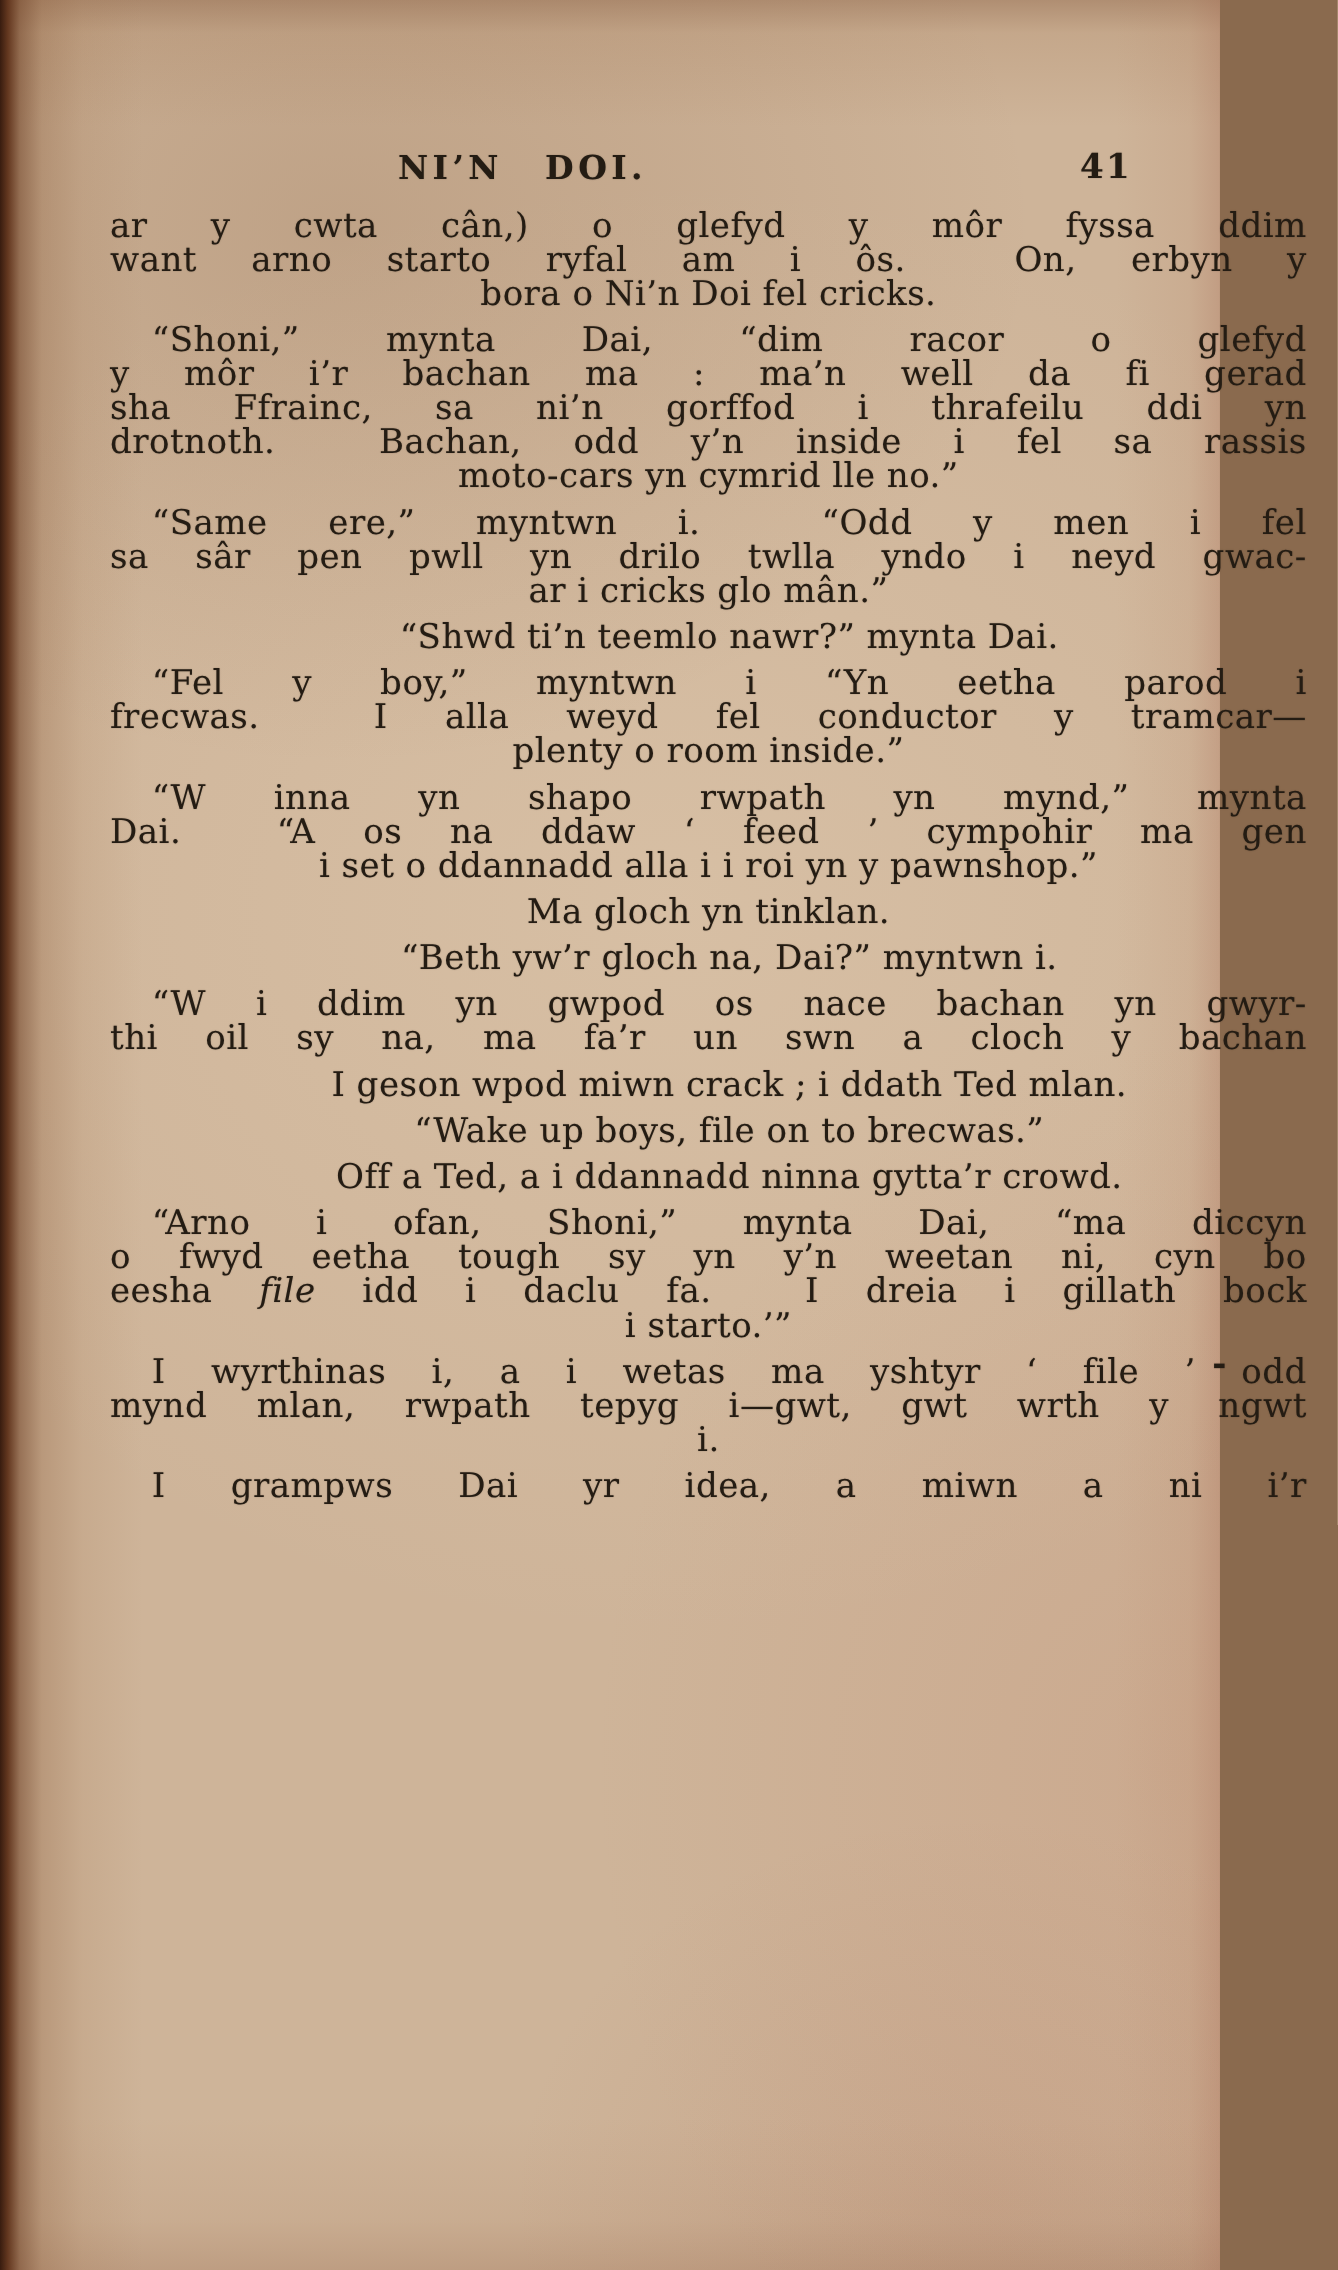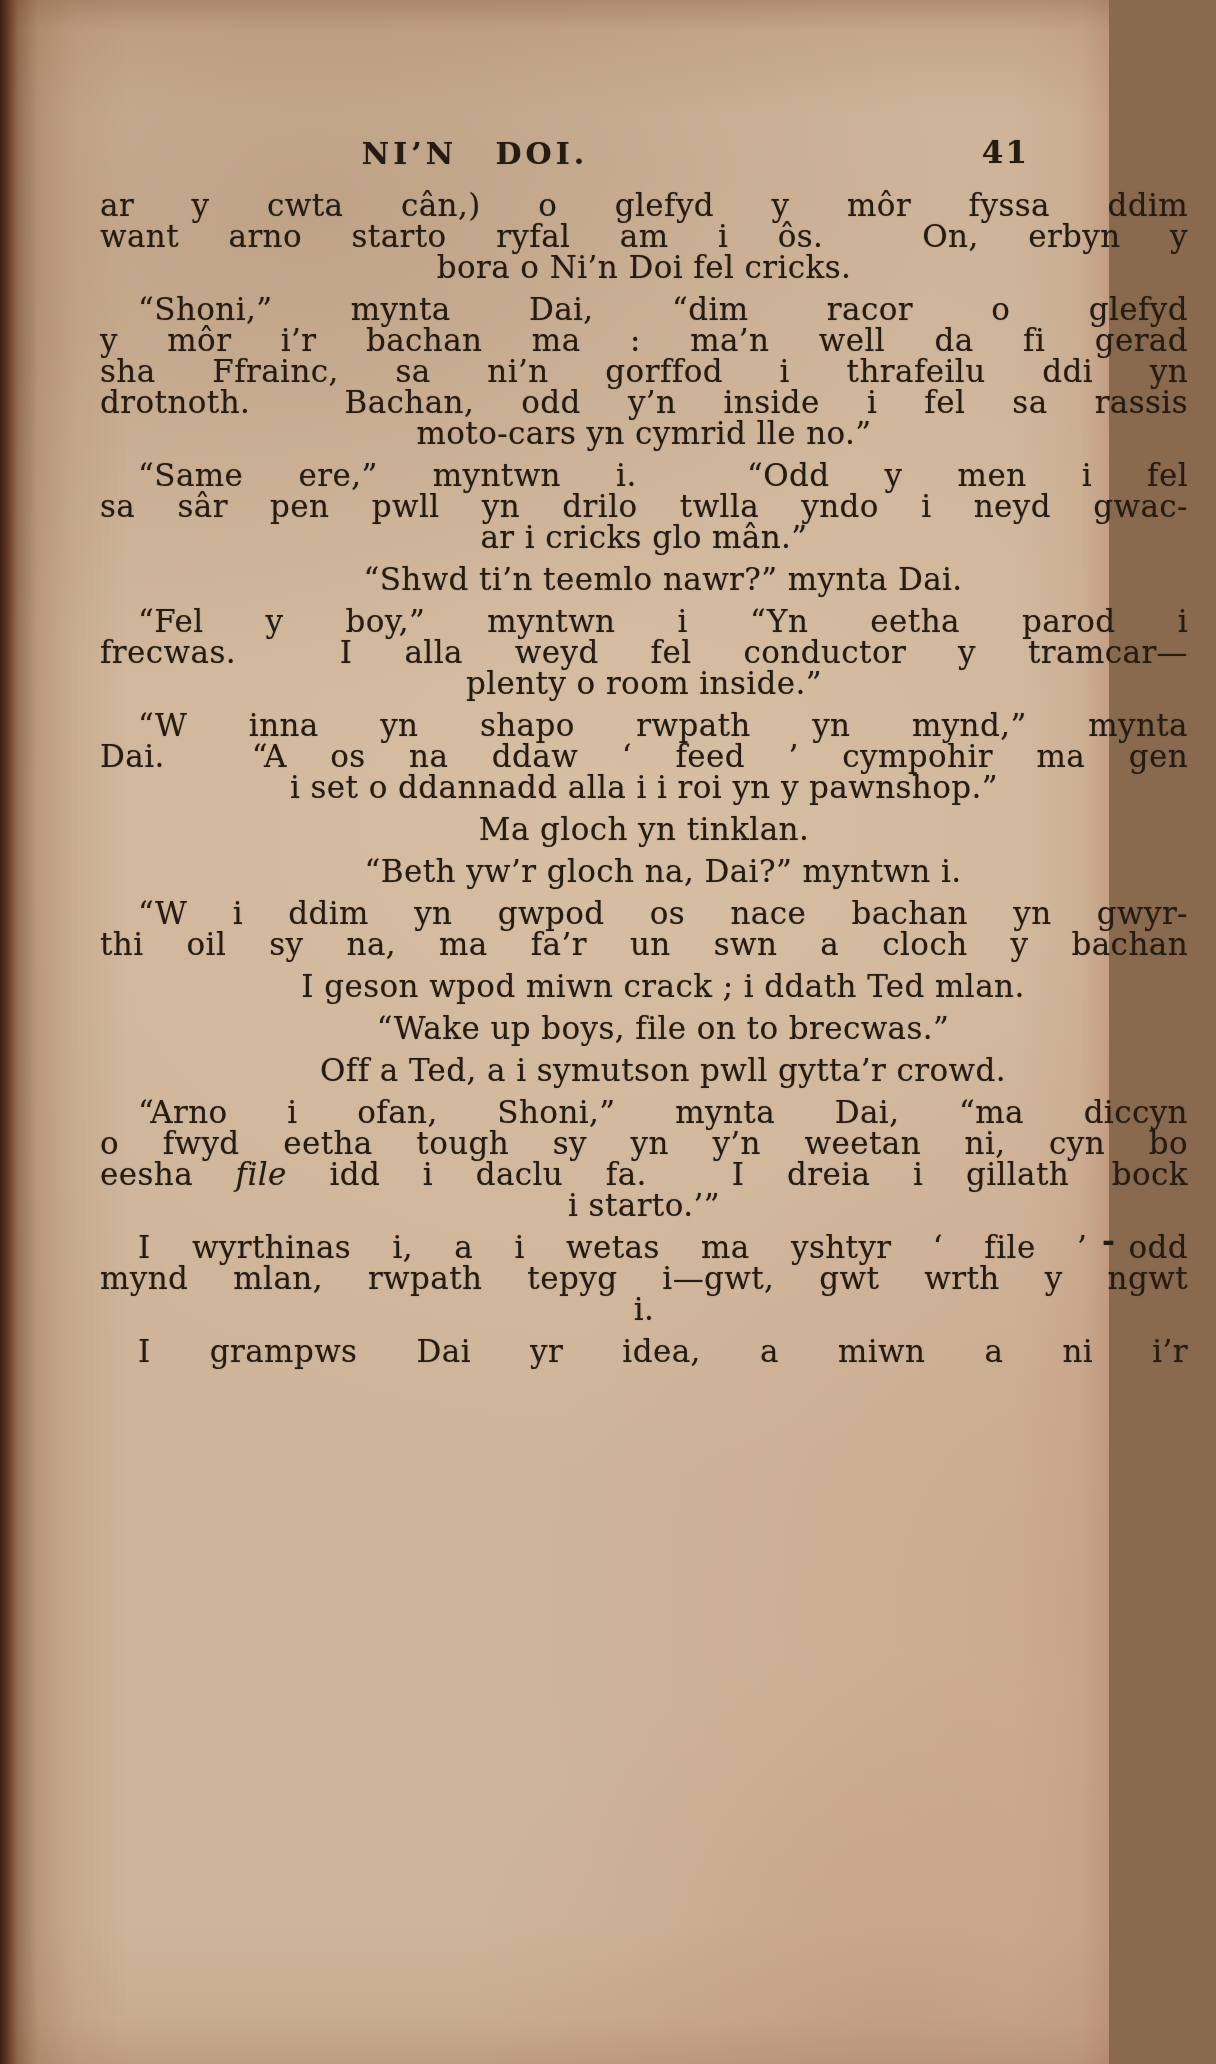--- a/index.html
+++ b/index.html
@@ -133,21 +133,21 @@
         <span class="line fill"><span>“W i ddim yn gwpod os nace bachan yn gwyr-</span></span>
         <span class="line fill"><span>thi oil sy na, ma fa’r un swn a cloch y bachan</span></span>
       </p>
       <p class="para indent">
         <span class="line"><span>I geson wpod miwn crack ; i ddath Ted mlan.</span></span>
       </p>
       <p class="para indent">
         <span class="line"><span>“Wake up boys, file on to brecwas.”</span></span>
       </p>
       <p class="para indent">
-        <span class="line"><span>Off a Ted, a i symutson pwll gytta’r crowd.</span></span>
+        <span class="line"><span>Off a Ted, a i ddannadd ninna gytta’r crowd.</span></span>
       </p>
       <p class="para indent">
         <span class="line fill"><span>“Arno i ofan, Shoni,” mynta Dai, “ma diccyn</span></span>
         <span class="line fill"><span>o fwyd eetha tough sy yn y’n weetan ni, cyn bo</span></span>
         <span class="line fill"><span>eesha </span><span class="it">file</span><span> idd i daclu fa.  I dreia i gillath bock</span></span>
         <span class="line"><span>i starto.’”</span></span>
       </p>
       <p class="para indent">
         <span class="line fill"><span>I wyrthinas i, a i wetas ma yshtyr ‘ file ’ odd</span></span>
         <span class="line fill"><span>mynd mlan, rwpath tepyg i—gwt, gwt wrth y ngwt</span></span>

